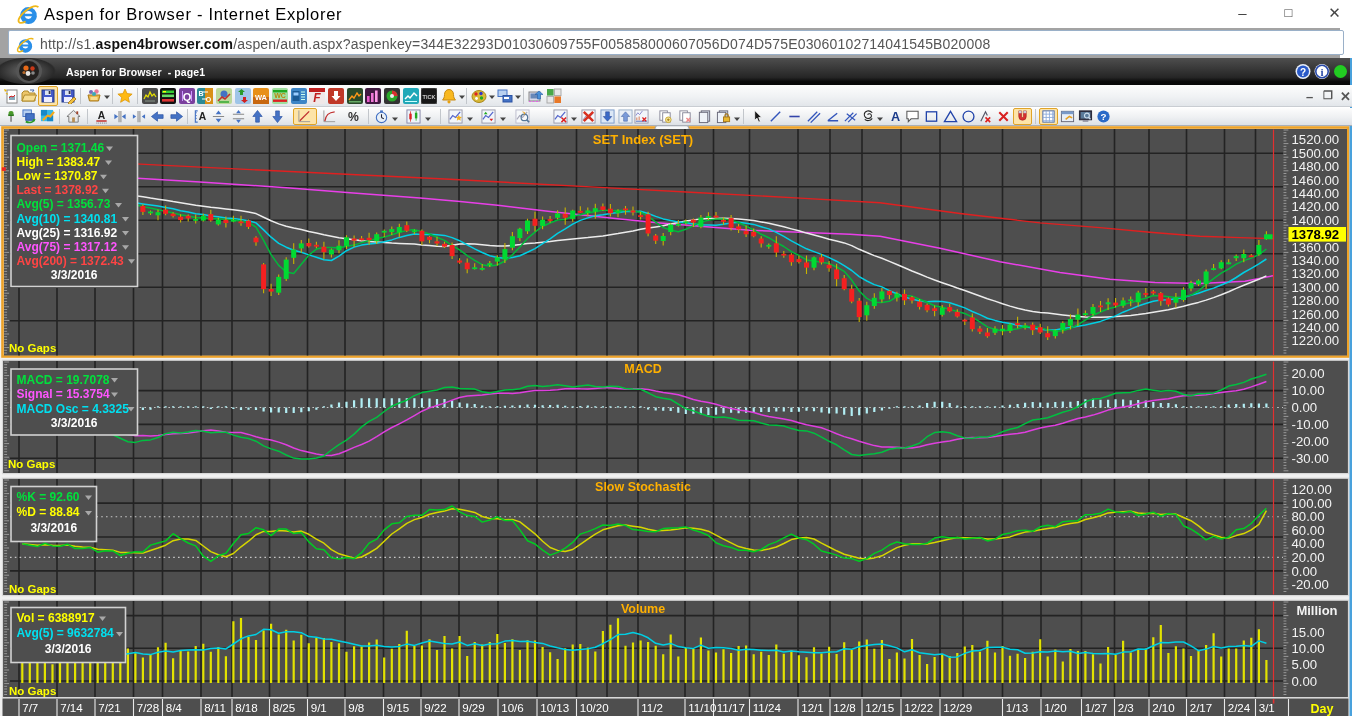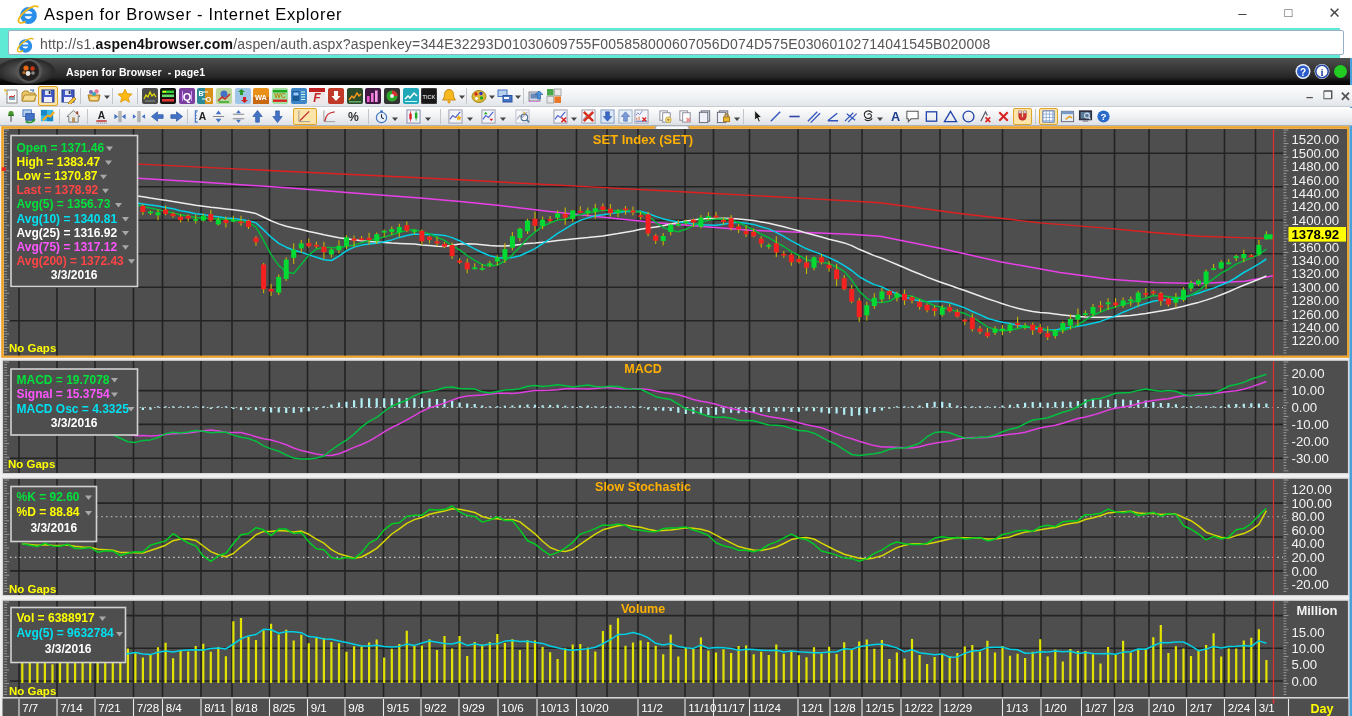--- a/index.html
+++ b/index.html
@@ -1,21 +1,21 @@
 <!DOCTYPE html>
 <html><head><meta charset="utf-8"><style>
 *{margin:0;padding:0;box-sizing:border-box}
 html,body{width:1352px;height:716px;overflow:hidden;background:#fff;
  font-family:"Liberation Sans",sans-serif}
 #titlebar{position:absolute;top:0;left:7px;width:1352px;height:28px;background:#fff}
 #tb-ico{position:absolute;left:10px;top:4px}
 #tb-txt{position:absolute;left:37px;top:5px;font-size:16.5px;letter-spacing:.7px;color:#000}
 .winbtn{position:absolute;top:0;width:45px;height:28px;color:#444;text-align:center;
  font-size:15px;line-height:26px}
-#addrrow{position:absolute;top:28px;left:0;width:1340px;height:30px;background:#5eead4}
+#addrrow{position:absolute;top:28px;left:0;width:1340px;height:30px;background:#a3a3a3}
 #addrbox{position:absolute;left:8px;top:2px;width:1336px;height:25px;background:#fff;
  border:1px solid #9ab0c8;border-radius:2px}
 #addrtxt{position:absolute;left:31px;top:4.5px;font-size:14px;letter-spacing:.18px;color:#444;white-space:nowrap}
 #appheader{position:absolute;top:58px;left:0;width:1352px;height:43px;
  background:linear-gradient(#4e4e4e,#262626 45%,#0a0a0a 55%,#000)}
 #apptitle{position:absolute;left:66px;top:8px;font-size:10.5px;font-weight:bold;color:#fff;letter-spacing:.1px}
 #tbrow1{position:absolute;top:85px;left:0;width:1352px;height:22px;
  background:linear-gradient(#fdfdfd,#f0f2f4 55%,#e2e6ea);border-bottom:1px solid #c9cdd2}
 #tbrow2{position:absolute;top:108px;left:0;width:1352px;height:18px;
  background:linear-gradient(#fdfdfd,#eef0f2 55%,#dde1e6);border-bottom:1px solid #aab0b8}

